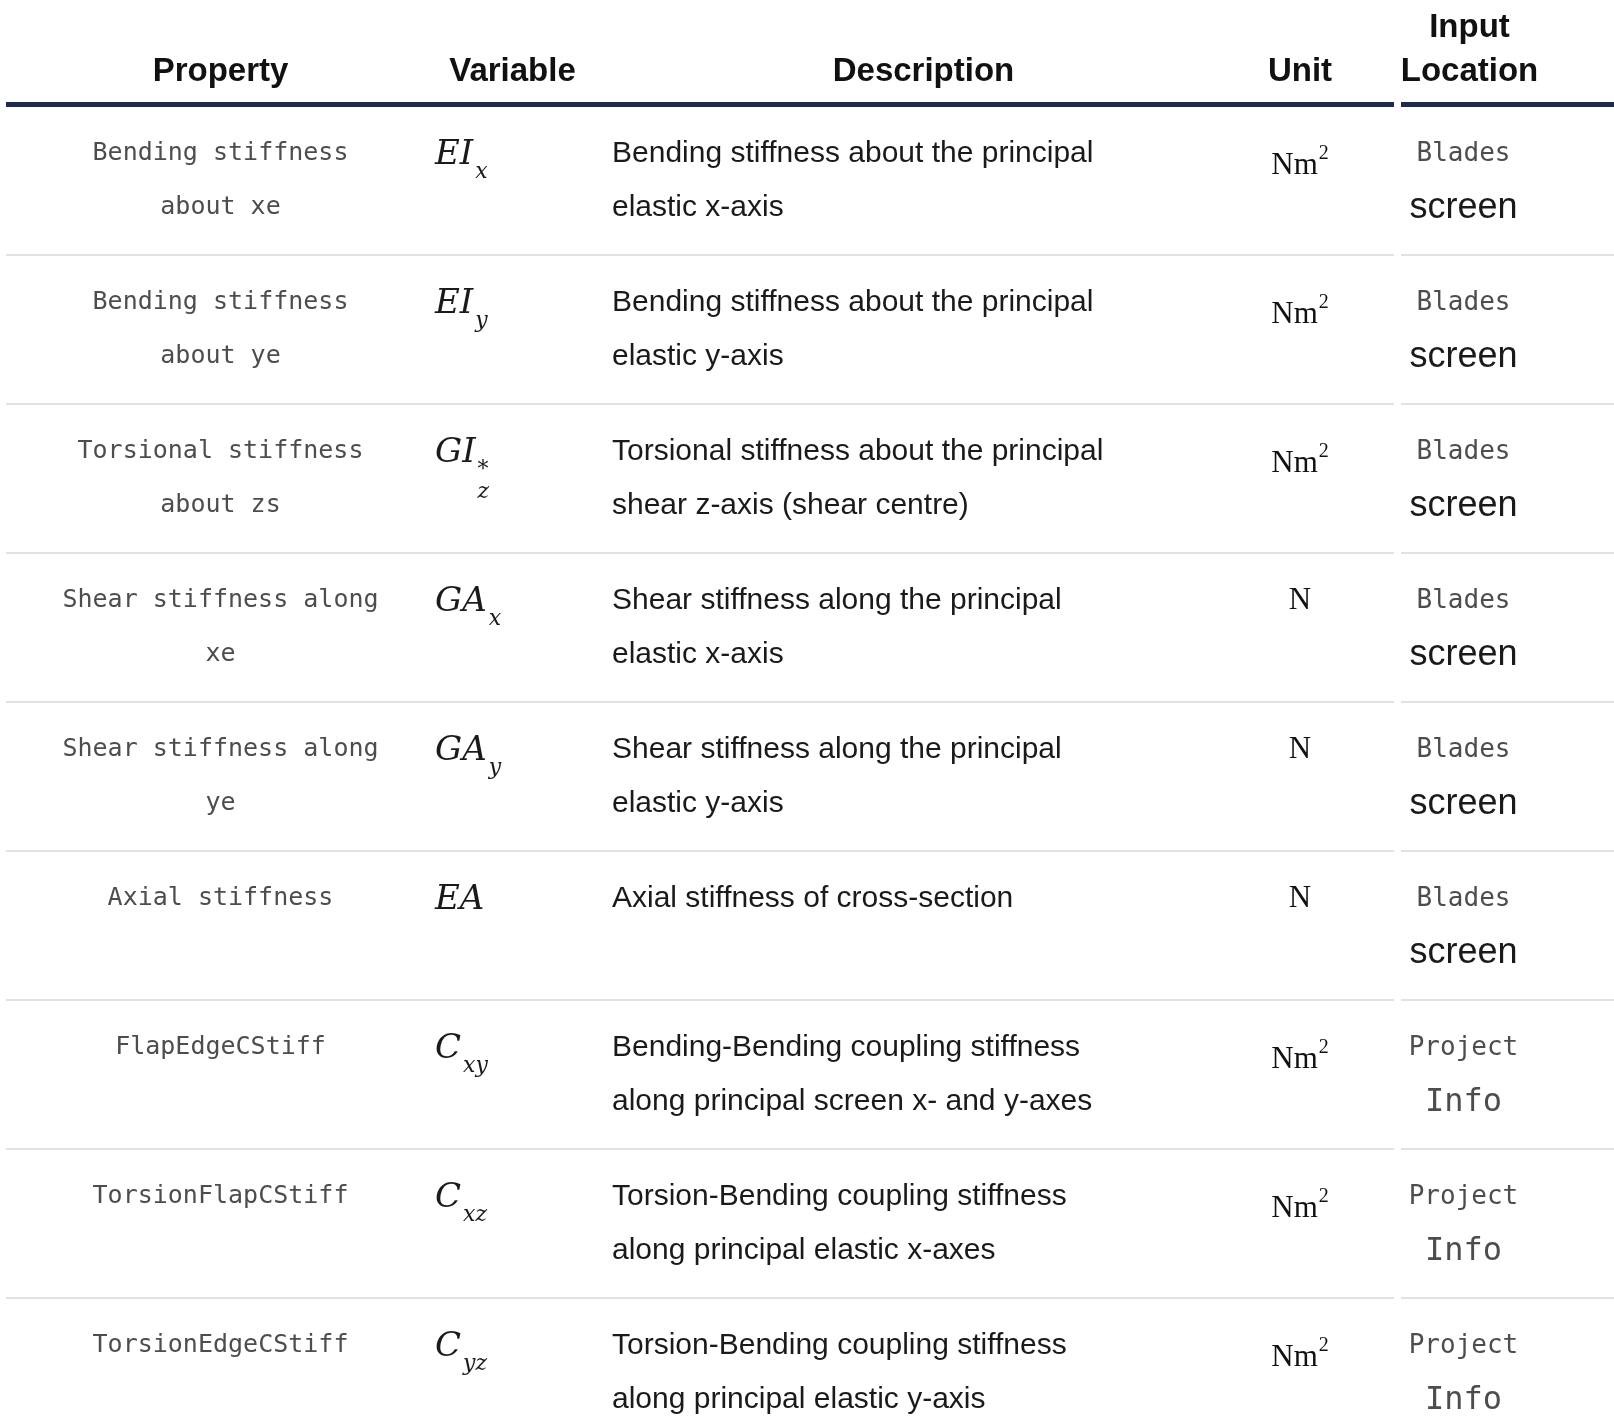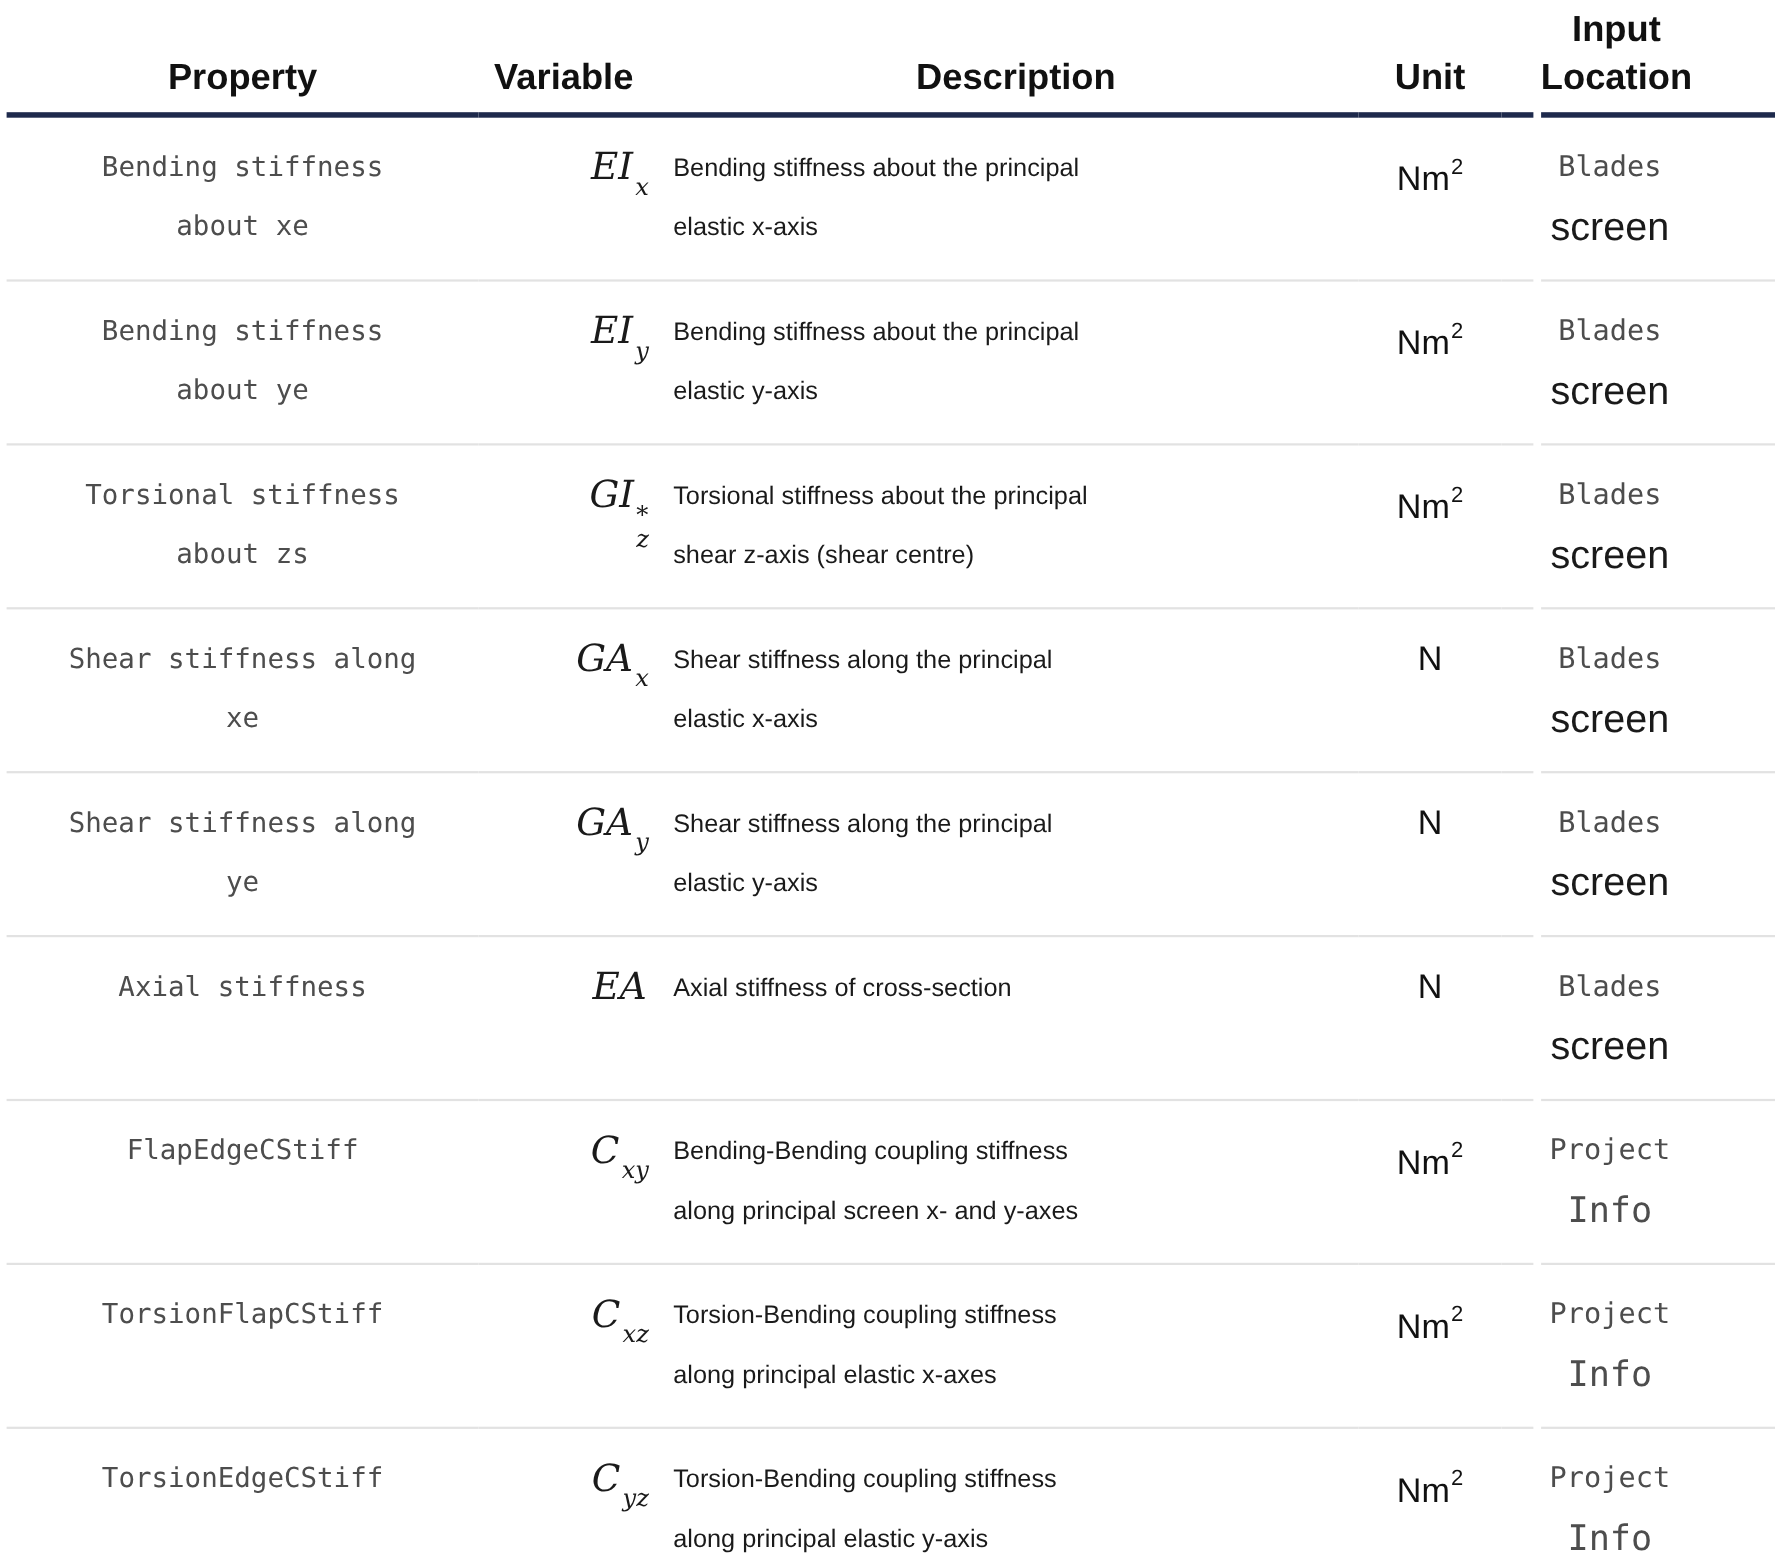--- a/index.html
+++ b/index.html
@@ -53,43 +53,43 @@
 
   td.col-prop { text-align: center; padding-left: 20px; padding-right: 20px; }
   td.col-prop .line {
     font-family: "DejaVu Sans Mono", monospace;
     font-size: 25px;
     line-height: 54px;
     color: var(--code-text);
   }
 
   td.col-var {
-    text-align: right;
+    text-align: left;
     font-family: "DejaVu Serif", serif;
     font-style: italic;
     font-size: 34px;
     line-height: 54px;
   }
   .scripts {
     display: inline-flex;
     flex-direction: column;
     align-items: flex-start;
     font-size: 22px;
     line-height: 22px;
     vertical-align: -14px;
     margin-left: 2px;
   }
   .scripts span:empty { display: none; }
 
   td.col-desc { text-align: left; padding-left: 22px; padding-right: 8px; }
-  td.col-desc .line { font-size: 23px; line-height: 54px; color: var(--body-text); }
+  td.col-desc .line { font-size: 30px; line-height: 54px; color: var(--body-text); }
 
   td.col-unit {
     text-align: center;
-    font-family: Liberation Sans, sans-serif;
+    font-family: Liberation Serif, serif;
     font-size: 31px;
     line-height: 54px;
     color: #111;
   }
   .unit-exp { font-size: 20px; vertical-align: 15px; margin-left: 1px; }
   .unit-exp:empty { display: none; }
 
   td.col-loc { text-align: center; padding-right: 52px; }
   td.col-loc .loc1 {
     font-family: "DejaVu Sans Mono", monospace;

